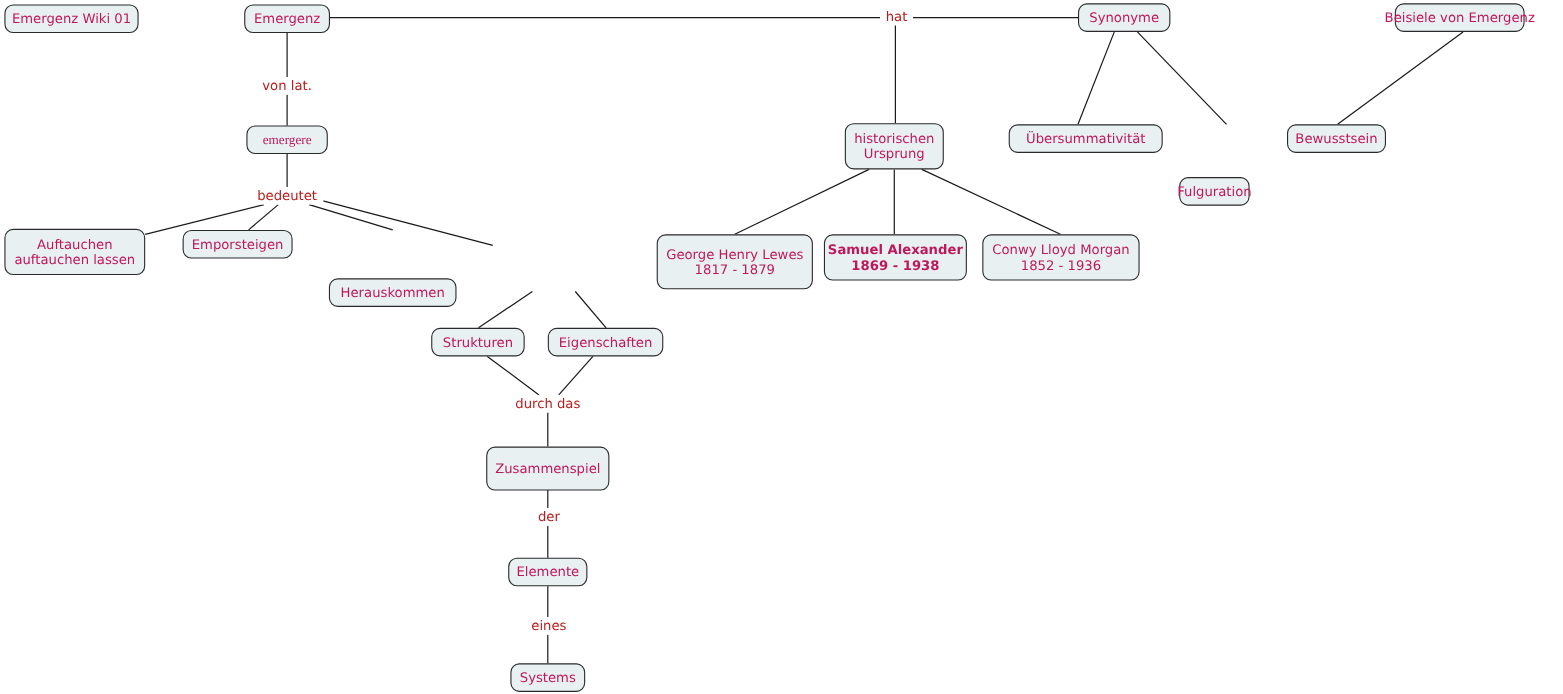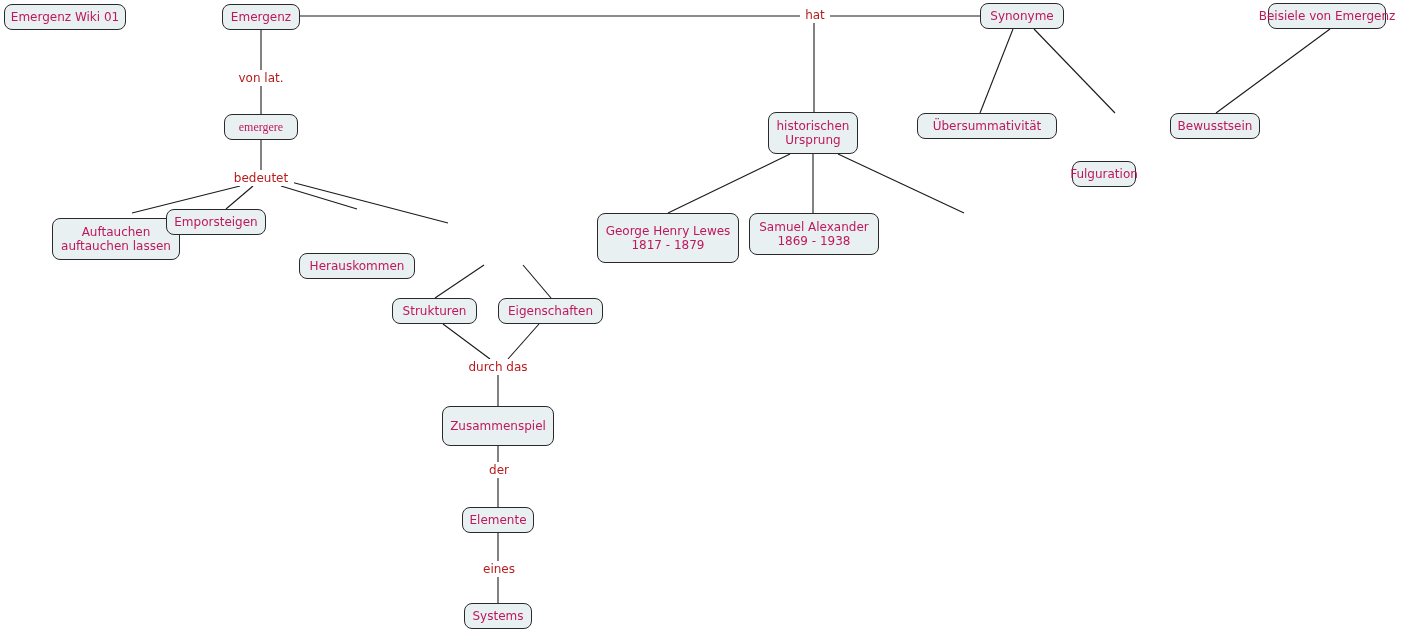--- a/index.html
+++ b/index.html
@@ -90,28 +90,30 @@
 <div class="node" style="left: 4px; top: 4px; width: 122px; height: 26px;">Emergenz Wiki 01</div>
     <div class="node" style="left: 222px; top: 4px; width: 78px; height: 26px;">Emergenz</div>
     <div class="node" style="left: 980px; top: 3px; width: 84px; height: 26px;">Synonyme</div>
     <div class="node" style="left: 1268px; top: 3px; width: 118px; height: 26px;">Beisiele von Emergenz</div>
     <div class="node" style="left: 224px; top: 114px; width: 74px; height: 26px; font-family: Liberation Serif, serif;">emergere</div>
     <div class="node" style="left: 768px; top: 112px; width: 90px; height: 42px;">historischen
 Ursprung</div>
     <div class="node" style="left: 917px; top: 113px; width: 140px; height: 26px;">Übersummativität</div>
     <div class="node" style="left: 1072px; top: 113px; width: 64px; height: 26px; margin-top: 48px;">Fulguration</div>
     <div class="node" style="left: 1170px; top: 113px; width: 90px; height: 26px;">Bewusstsein</div>
-    <div class="node" style="left: 4px; top: 218px; width: 128px; height: 42px; margin-left: 48px;">Auftauchen
+    <div class="node" style="left: 4px; top: 208px; width: 128px; height: 42px;">Auftauchen
 auftauchen lassen</div>
     <div class="node" style="left: 166px; top: 209px; width: 100px; height: 26px;">Emporsteigen</div>
     <div class="node" style="left: 299px; top: 209px; width: 116px; height: 26px; margin-top: 44px;">Herauskommen</div>
     <div class="node" style="left: 597px; top: 213px; width: 142px; height: 50px;">George Henry Lewes
 1817 - 1879</div>
-    <div class="node" style="left: 749px; top: 213px; width: 130px; height: 42px;">Samuel Alexander
+    <div class="node" style="left: 749px; top: 213px; width: 130px; height: 42px; font-weight: bold;">Samuel Alexander
 1869 - 1938</div>
+    <div class="node" style="left: 893px; top: 213px; width: 143px; height: 42px;">Conwy Lloyd Morgan
+1852 - 1936</div>
     <div class="node" style="left: 392px; top: 298px; width: 85px; height: 26px;">Strukturen</div>
     <div class="node" style="left: 498px; top: 298px; width: 105px; height: 26px;">Eigenschaften</div>
     <div class="node" style="left: 442px; top: 406px; width: 112px; height: 40px;">Zusammenspiel</div>
     <div class="node" style="left: 462px; top: 507px; width: 72px; height: 26px;">Elemente</div>
     <div class="node" style="left: 464px; top: 603px; width: 68px; height: 26px;">Systems</div>
     <div class="edge-label" style="left: 800px; top: 7px; width: 30px; height: 16px;">hat</div>
     <div class="edge-label" style="left: 232px; top: 70px; width: 58px; height: 16px;">von lat.</div>
     <div class="edge-label" style="left: 228px; top: 170px; width: 66px; height: 16px;">bedeutet</div>
     <div class="edge-label" style="left: 463px; top: 359px; width: 70px; height: 16px;">durch das</div>
     <div class="edge-label" style="left: 485px; top: 462px; width: 28px; height: 16px;">der</div>

